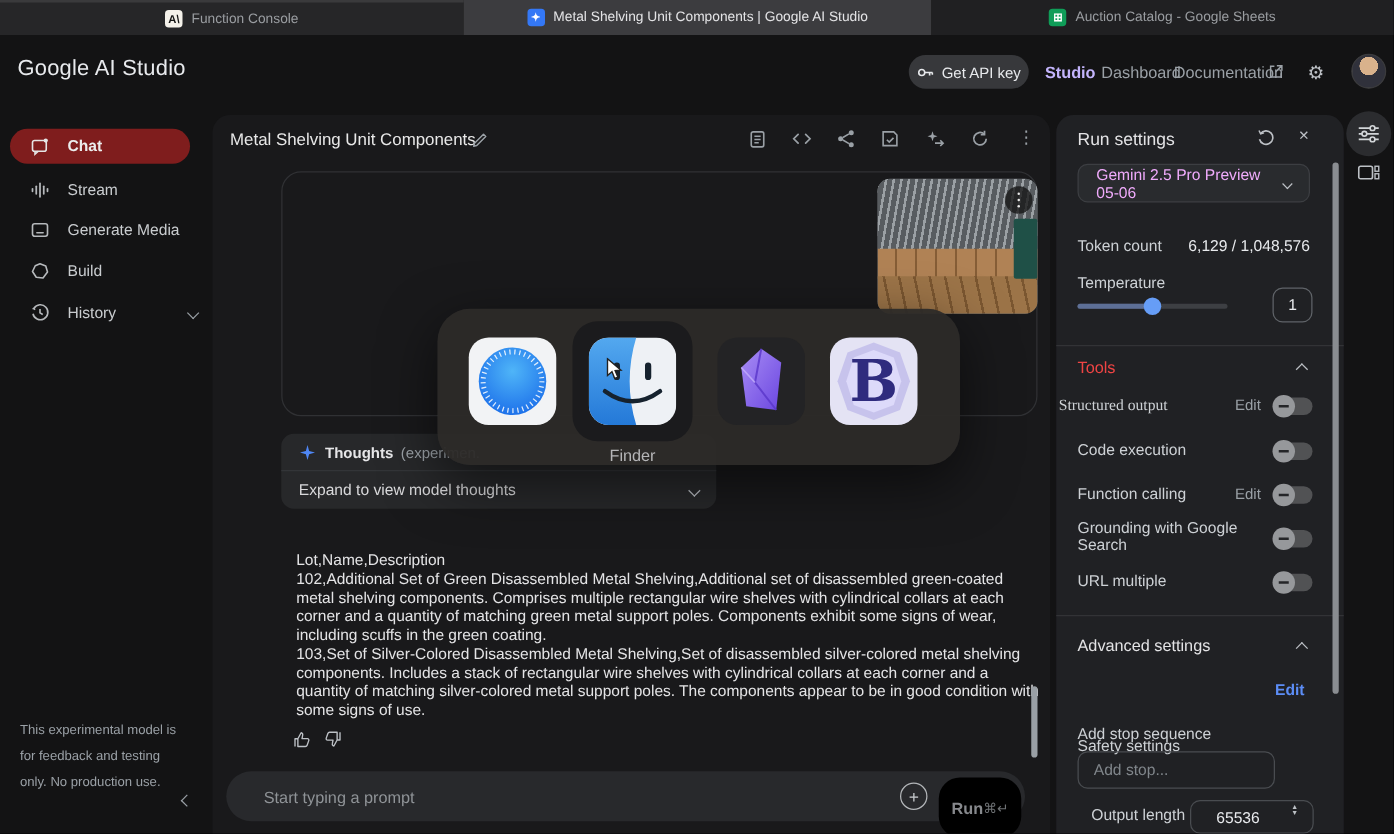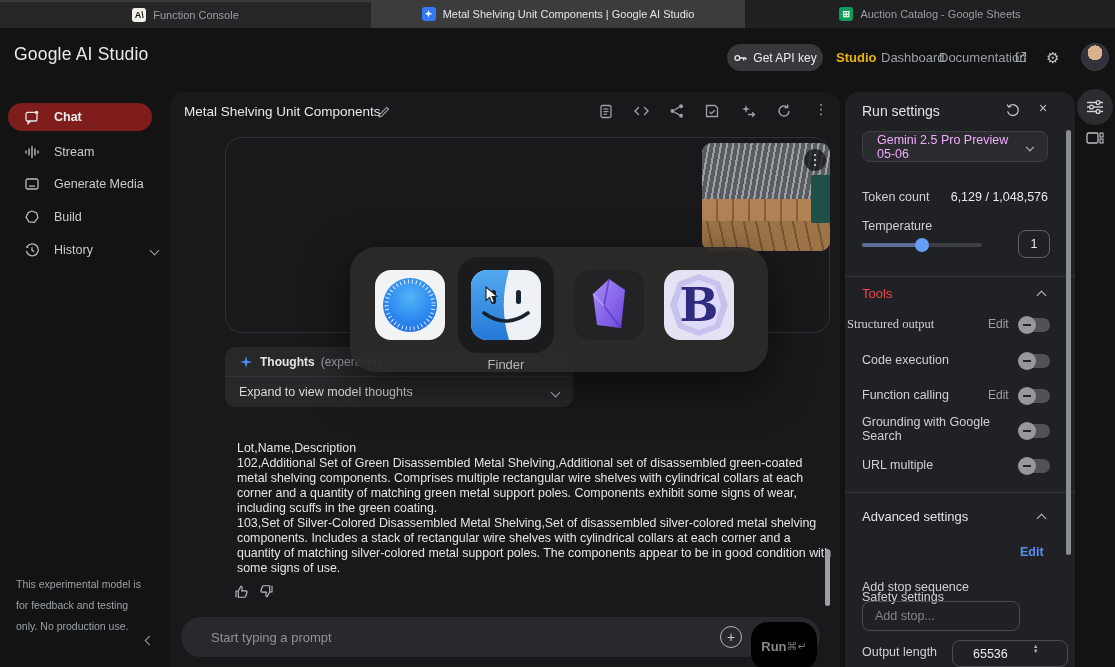--- a/index.html
+++ b/index.html
@@ -13,21 +13,21 @@
   .tab { height:100%; display:flex; align-items:center; justify-content:center; gap:7px; font-size:11px; color:#9a9da1; }
   .tab .fav { width:14px; height:14px; border-radius:3px; flex:0 0 auto; display:flex; align-items:center; justify-content:center; font-size:9px; font-weight:bold; }
   .tab1 { width:371px; background:#262628; border-top:2px solid #3a3a3c;}
   .tab2 { width:374px; background:#3c3c3f; color:#e4e4e6; }
   .tab3 { width:370px; background:#202022; }
 
   
   .logo { position:absolute; left:14px; top:44px; font-size:17.5px; color:#e8eaed; letter-spacing:.2px; }
   .apikey { position:absolute; left:727px; top:44px; width:96px; height:27px; border-radius:14px; background:#37383b; display:flex; align-items:center; justify-content:center; gap:6px; font-size:12px; color:#e8eaed; }
   .hnav { position:absolute; top:50px; font-size:13px; color:#9aa0a6; }
-  .hnav.active { color:#eab308; font-weight:bold; }
+  .hnav.active { color:#c4b5fd; font-weight:bold; }
   .gear { position:absolute; left:1046px; top:49px; font-size:15px; color:#bdc1c6; }
   .avatar { position:absolute; left:1081px; top:43px; width:28px; height:28px; border-radius:50%;
     background: radial-gradient(circle at 50% 34%, #d9b28c 0 34%, #30313b 35% 100%), #555; border:1px solid #3a3a3c; }
 
   
   .side-item { position:absolute; left:8px; width:150px; height:28px; display:flex; align-items:center; gap:14px; padding-left:16px; font-size:12.5px; color:#c9cccf; border-radius:16px; }
   .side-item.active { background:#7f1d1d; color:#eceded; font-weight:bold; width:144px; }
   .disclaimer { position:absolute; left:16px; top:574px; width:136px; font-size:10.5px; line-height:21px; color:#9aa0a6; }
   .chev { display:inline-block; width:7px; height:7px; border-right:1.6px solid currentColor; border-bottom:1.6px solid currentColor; }
   .chev.down { transform:rotate(45deg); }
@@ -71,21 +71,21 @@
   .divider { position:absolute; left:0; width:230px; height:1px; background:#323336; }
   .toggle { position:absolute; width:30px; height:14px; border-radius:7px; background:#515254; }
   .toggle .knob { position:absolute; left:-2px; top:-2px; width:18px; height:18px; border-radius:50%; background:#96989b; display:flex; align-items:center; justify-content:center; }
   .toggle .knob::after { content:""; width:8px; height:2px; background:#242528; }
   .slider-track { position:absolute; left:17px; top:151px; width:120px; height:4px; border-radius:2px; background:#3d3f43; }
   .slider-fill { position:absolute; left:0; top:0; width:60px; height:4px; border-radius:2px; background:#5d6f96; }
   .slider-thumb { position:absolute; left:53px; top:-5px; width:14px; height:14px; border-radius:50%; background:#669df6; }
   .tempval { position:absolute; left:173px; top:138px; width:32px; height:28px; border:1px solid #5f6368; border-radius:8px; display:flex; align-items:center; justify-content:center; font-size:12.5px; color:#e8eaed; }
   .stopinput { position:absolute; left:17px; top:509px; width:158px; height:30px; background:transparent; border:1px solid #494c50; border-radius:8px; color:#e4e4e6; font-size:12.5px; padding:0 12px; outline:none; font-family:"Liberation Sans",sans-serif; }
   .stopinput::placeholder { color:#80868b; }
-  .outlen { position:absolute; left:107px; top:548px; width:116px; height:27px; background:transparent; border:1px solid #494c50; border-radius:8px; color:#e8eaed; font-size:12.5px; padding:0 24px 0 20px; outline:none; font-family:"Liberation Sans",sans-serif; }
+  .outlen { position:absolute; left:107px; top:548px; width:99px; height:27px; background:transparent; border:1px solid #494c50; border-radius:8px; color:#e8eaed; font-size:12.5px; padding:0 24px 0 20px; outline:none; font-family:"Liberation Sans",sans-serif; }
   .stepper { position:absolute; left:188px; top:552px; display:flex; flex-direction:column; line-height:5px; font-size:5.5px; color:#bdc1c6; }
   .pscroll { position:absolute; left:221px; top:38px; width:5px; height:425px; border-radius:3px; background:#8a8d91; }
   .editlink { position:absolute; font-size:12px; color:#9aa0a6; }
   .editblue { font-size:12.5px; font-weight:bold; color:#5c8df6; }
 
   
   .tunebtn { position:absolute; left:1077px; top:89px; width:36px; height:36px; border-radius:50%; background:#2b2c2f; display:flex; align-items:center; justify-content:center; }
 
   
   .switcher { position:absolute; left:350px; top:247px; width:418px; height:125px; border-radius:26px; background:rgba(44,42,40,.95); box-shadow:0 14px 44px rgba(0,0,0,.55); z-index:50; }
@@ -323,21 +323,21 @@
 
     <span class="abs" style="left:17px; top:417px; font-size:13px; color:#e3e3e5;">Advanced settings</span>
     <span class="chev up abs" style="left:193px; top:423px; color:#bdc1c6;"></span>
 
     <span class="rp-label" style="left:17px; top:453px;margin-top:45px;">Safety settings</span>
     <span class="editblue abs" style="left:175px; top:453px;">Edit</span>
 
     <span class="rp-label" style="left:17px; top:488px;">Add stop sequence</span>
     <input class="stopinput" type="text" placeholder="Add stop..." style="">
 
-    <span class="rp-label" style="left:17px; top:553px;">Output length</span>
+    <span class="rp-label" style="left:28px; top:553px;">Output length</span>
     <input class="outlen" type="text" value="65536" style="">
     <div class="stepper">
         <span>▲</span>
         <span>▼</span>
       </div>
 
     <div class="pscroll"></div>
   </div>
 
   <div class="tunebtn">

